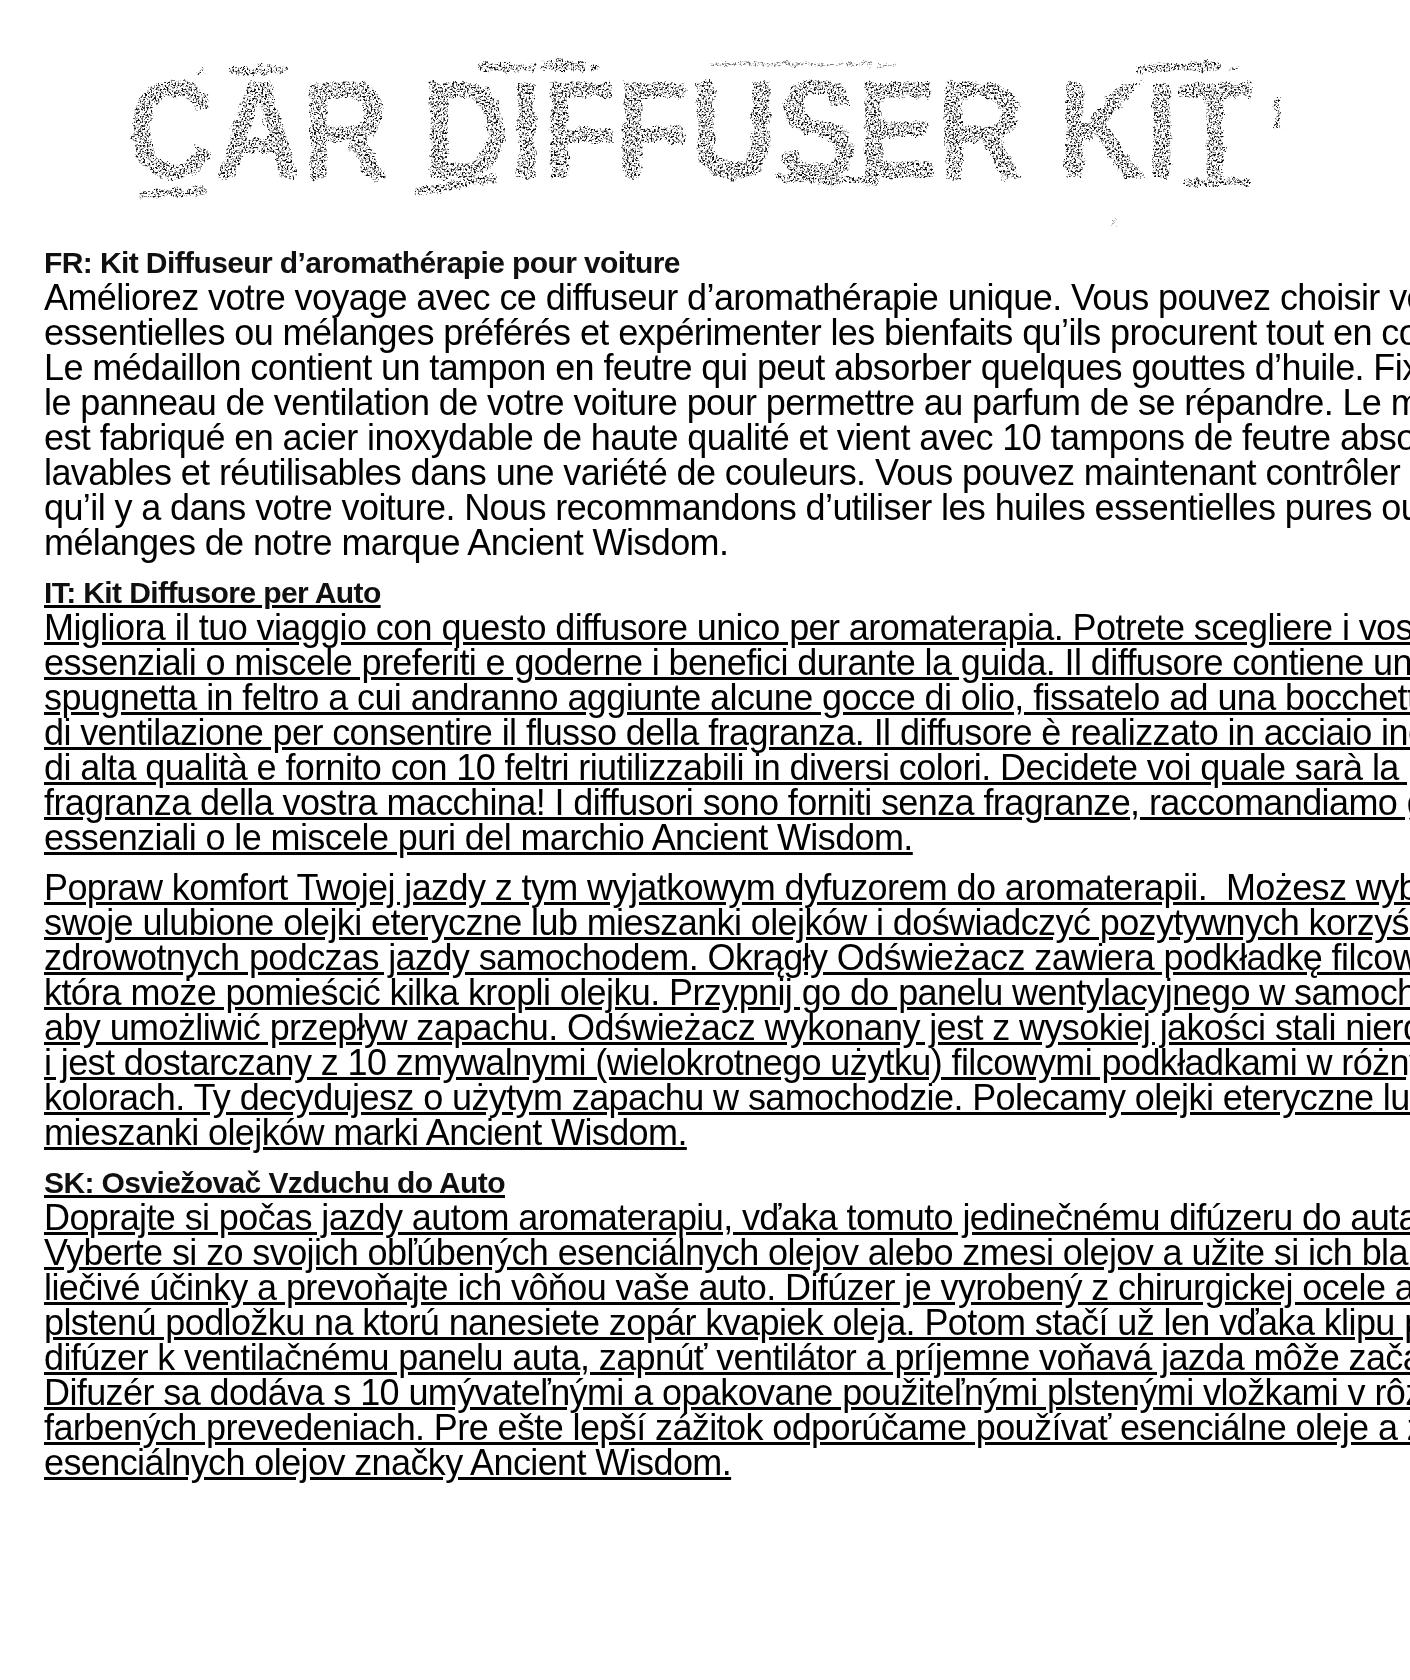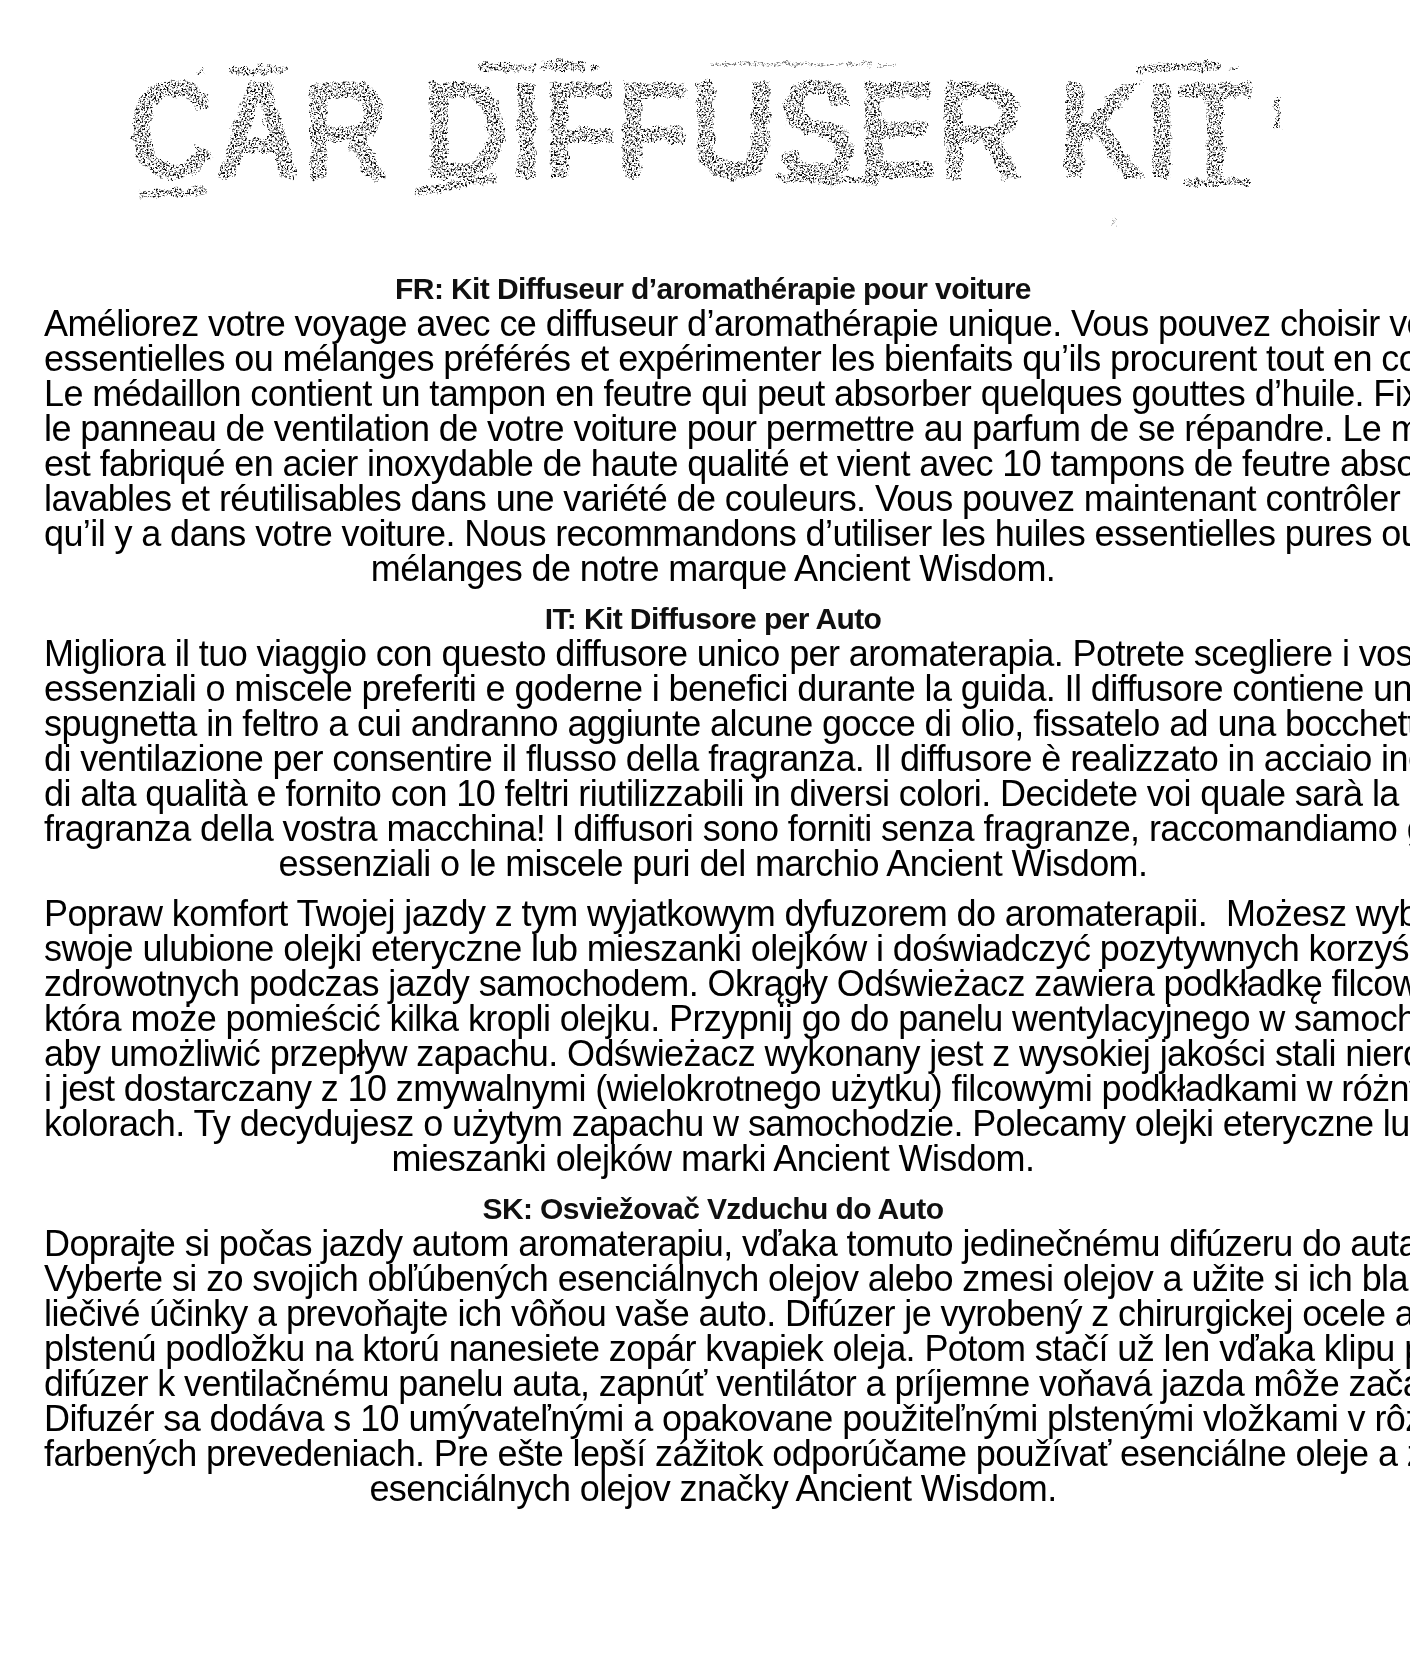--- a/index.html
+++ b/index.html
@@ -17,26 +17,24 @@
     width: 1410px;
     height: 1680px;
     background: #ffffff;
   }
   .title-art {
     display: block;
     width: 1410px;
     height: 245px;
   }
   .content {
-    margin-top: 26px;
     padding: 0 28px 0 44px;
-    text-align: center;
   }
   .section { margin-top: 0; }
-  .section + .section { margin-top: 15px; }
+  .section + .section { margin-top: 15px; text-decoration: underline; }
   .section h2 {
     margin: 0;
     font-size: 30px;
     line-height: 35px;
     letter-spacing: -0.6px;
     font-weight: bold;
     color: #101010;
   }
   .section p.body {
     margin: 0;

